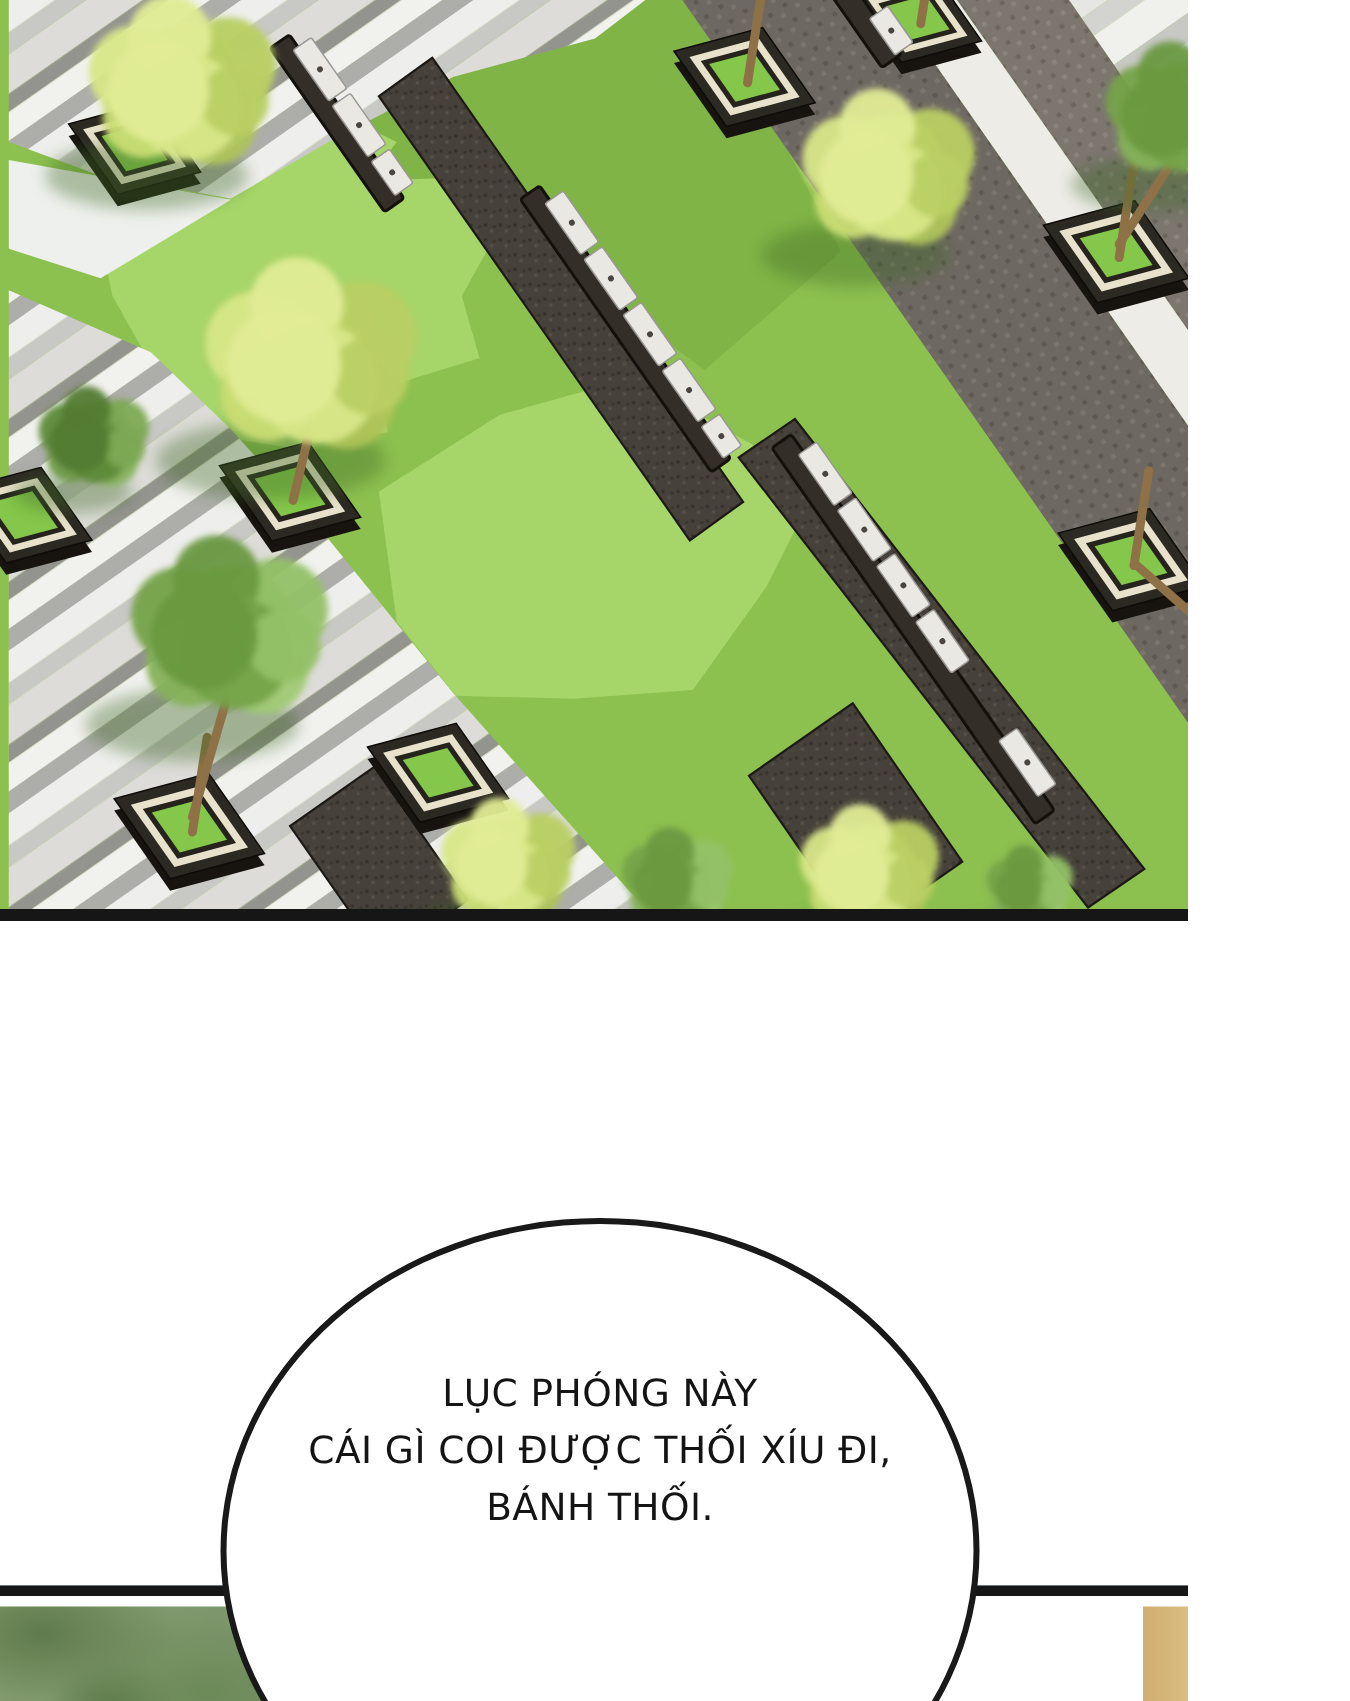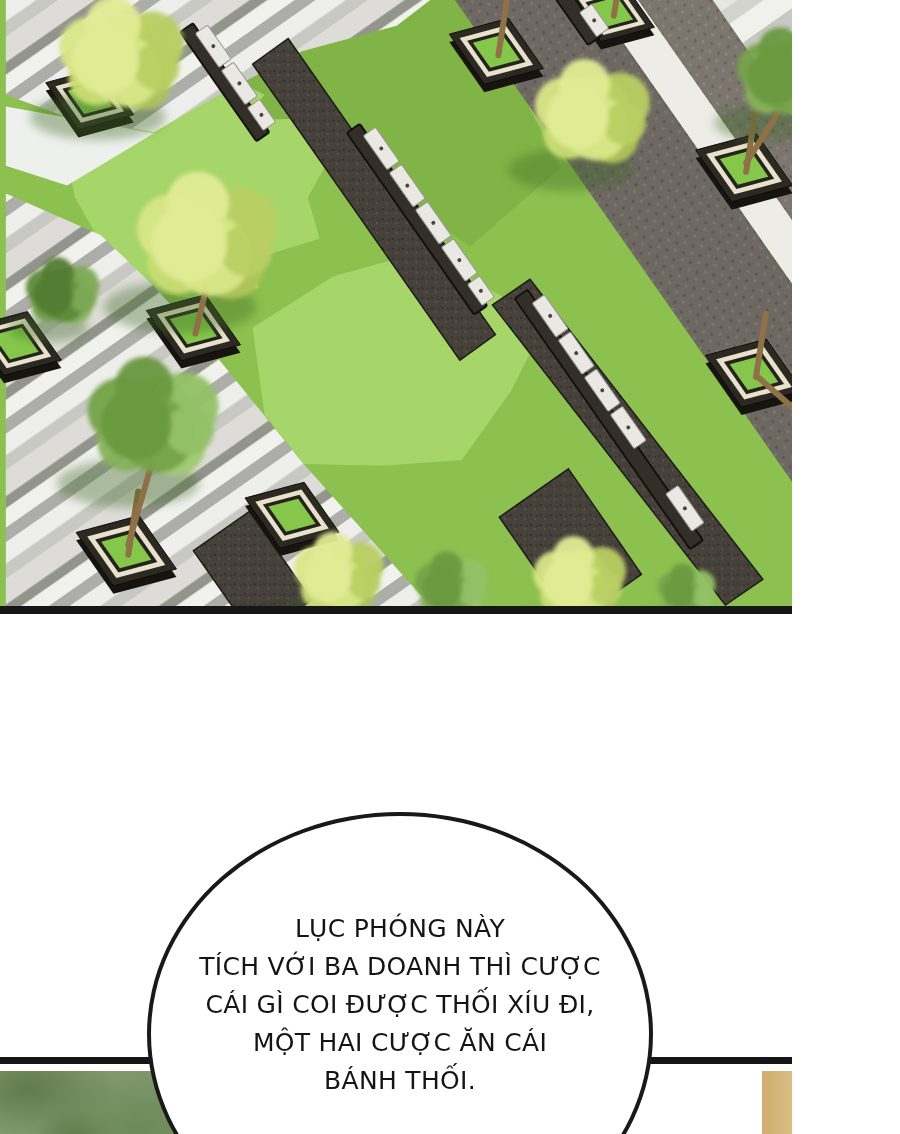--- a/index.html
+++ b/index.html
@@ -419,20 +419,18 @@
     <div class="wall">
       <div class="strip strip-tan"></div>
       <div class="strip strip-cream"></div>
       <div class="strip strip-grey"></div>
     </div>
   </div>
 
   <div class="bubble">
     <div class="bubble-text">
       <div>LỤC PHÓNG NÀY</div>
-      <div>TÍCH VỚI BA DOANH THÌ CƯỢC</div>
       <div>CÁI GÌ COI ĐƯỢC THỐI XÍU ĐI,</div>
-      <div>MỘT HAI CƯỢC ĂN CÁI</div>
       <div>BÁNH THỐI.</div>
     </div>
   </div>
 
 </div>
 
 </body></html>

